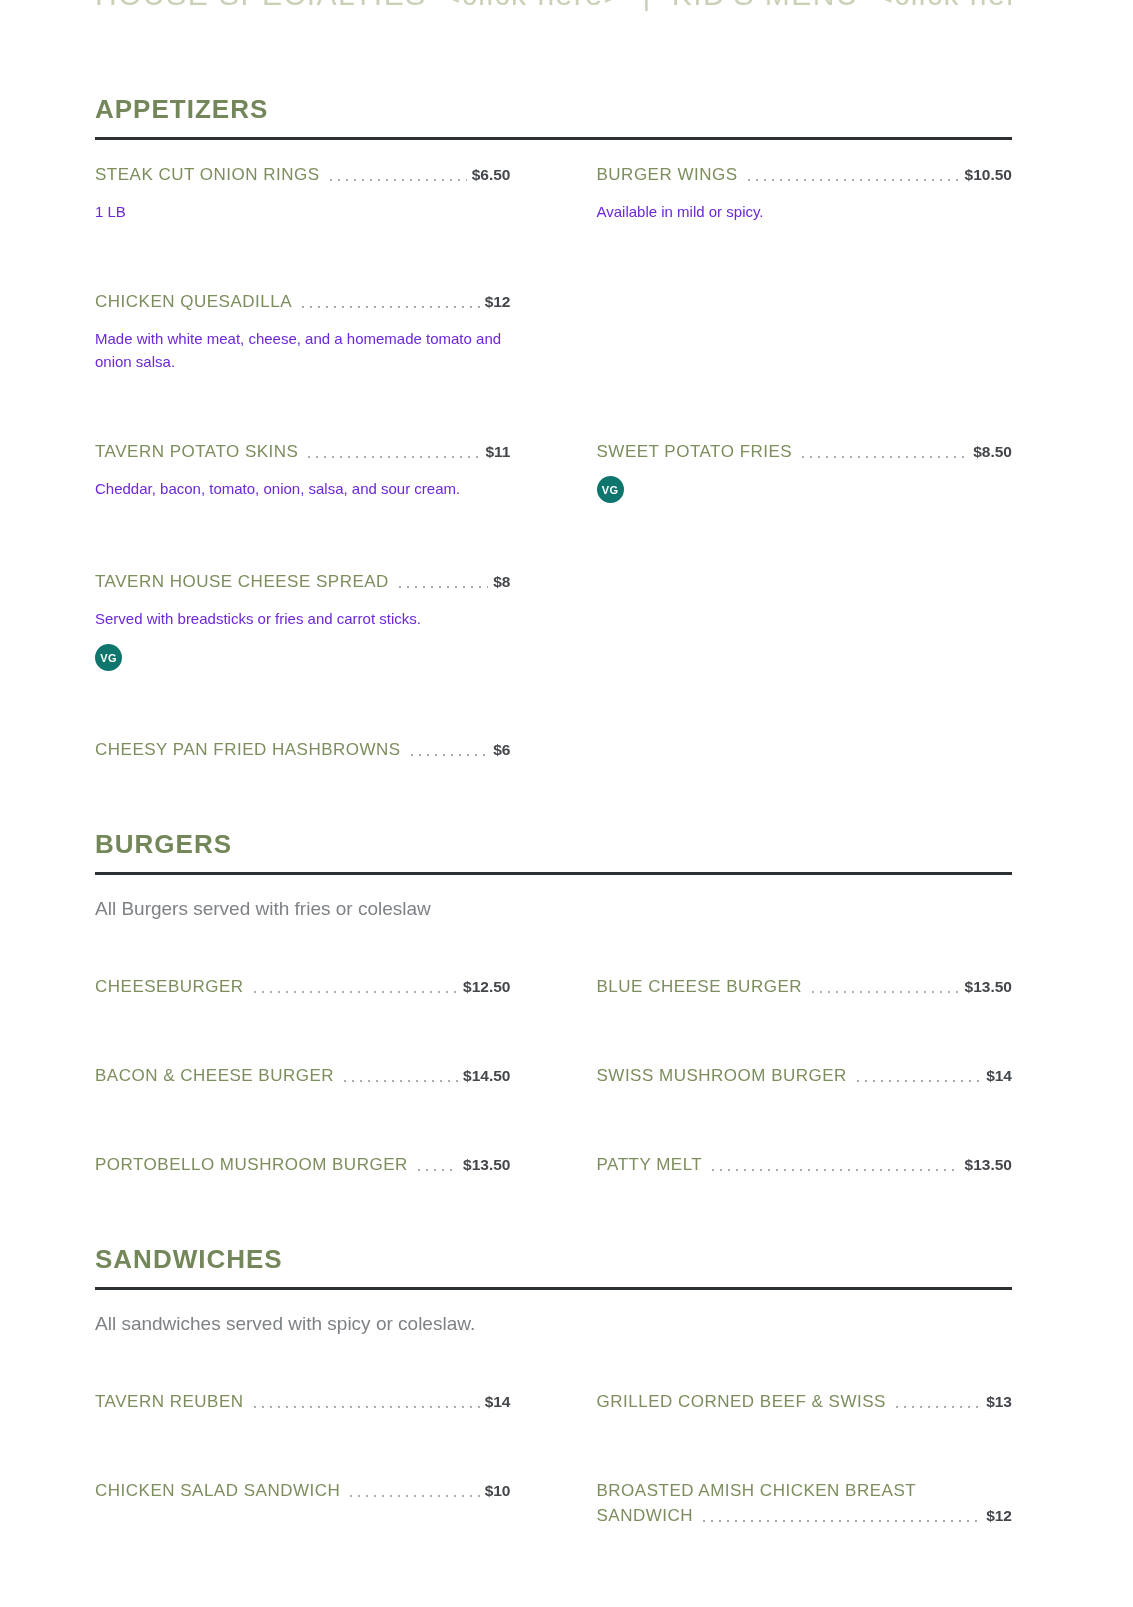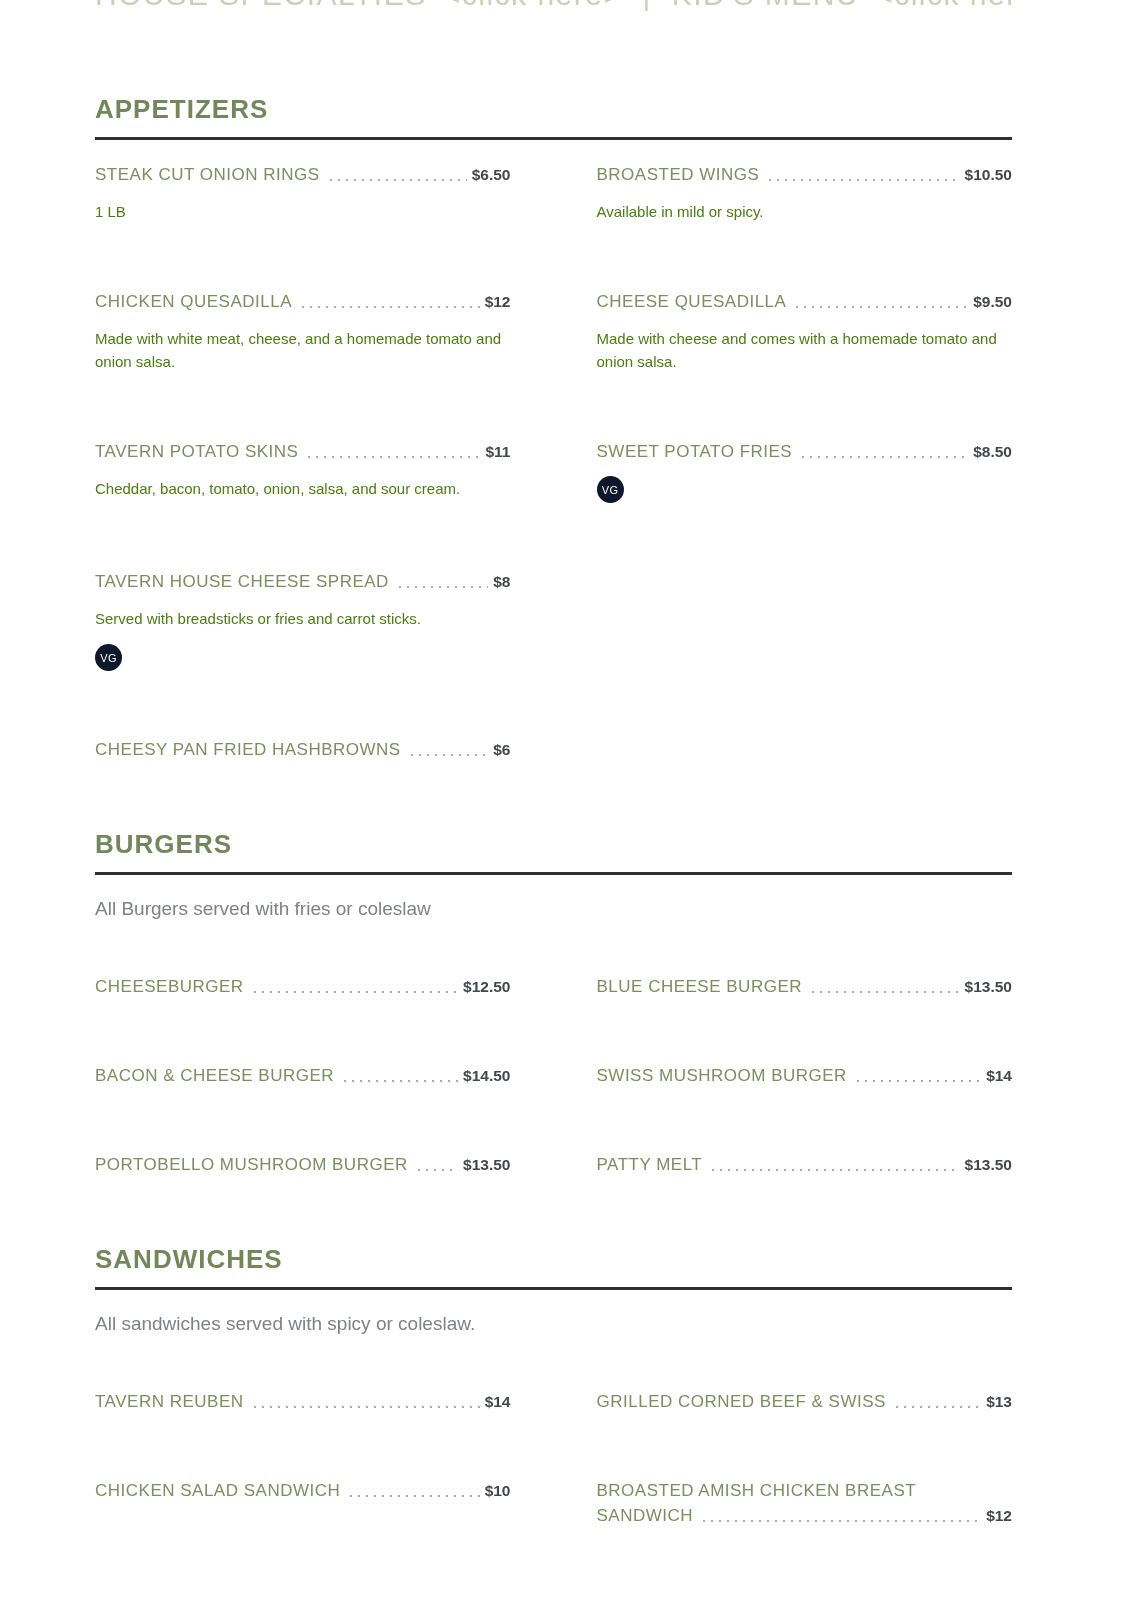--- a/index.html
+++ b/index.html
@@ -89,32 +89,32 @@
     font-size: 15.5px;
     line-height: 20px;
     color: #43474b;
     white-space: nowrap;
     font-weight: bold;
   }
   .desc {
     margin-top: 15px;
     font-size: 15px;
     line-height: 23px;
-    color: #4d7c0f;
+    color: #6d28d9;
     max-width: 410px;
   }
   .vg-badge {
     margin-top: 14px;
     width: 27px;
     height: 27px;
     border-radius: 50%;
-    background: #0f172a;
+    background: #0f766e;
     color: #ffffff;
     font-size: 11px;
-    font-weight: normal;
+    font-weight: bold;
     letter-spacing: 0.3px;
     display: flex;
     align-items: center;
     justify-content: center;
   }
 </style>
 </head>
 <body>
 
 <div class="page">
@@ -133,44 +133,36 @@
         <div class="cell">
           <div class="entry">
             <span class="item-name">STEAK CUT ONION RINGS</span>
             <span class="dots"></span>
             <span class="price">$6.50</span>
           </div>
           <div class="desc">1 LB</div>
         </div>
         <div class="cell">
           <div class="entry">
-            <span class="item-name">BROASTED WINGS</span>
+            <span class="item-name">BURGER WINGS</span>
             <span class="dots"></span>
             <span class="price">$10.50</span>
           </div>
           <div class="desc">Available in mild or spicy.</div>
         </div>
       </div>
 
       <div class="menu-row">
         <div class="cell">
           <div class="entry">
             <span class="item-name">CHICKEN QUESADILLA</span>
             <span class="dots"></span>
             <span class="price">$12</span>
           </div>
           <div class="desc">Made with white meat, cheese, and a homemade tomato and onion salsa.</div>
-        </div>
-        <div class="cell">
-          <div class="entry">
-            <span class="item-name">CHEESE QUESADILLA</span>
-            <span class="dots"></span>
-            <span class="price">$9.50</span>
-          </div>
-          <div class="desc">Made with cheese and comes with a homemade tomato and onion salsa.</div>
         </div>
       </div>
 
       <div class="menu-row">
         <div class="cell">
           <div class="entry">
             <span class="item-name">TAVERN POTATO SKINS</span>
             <span class="dots"></span>
             <span class="price">$11</span>
           </div>

